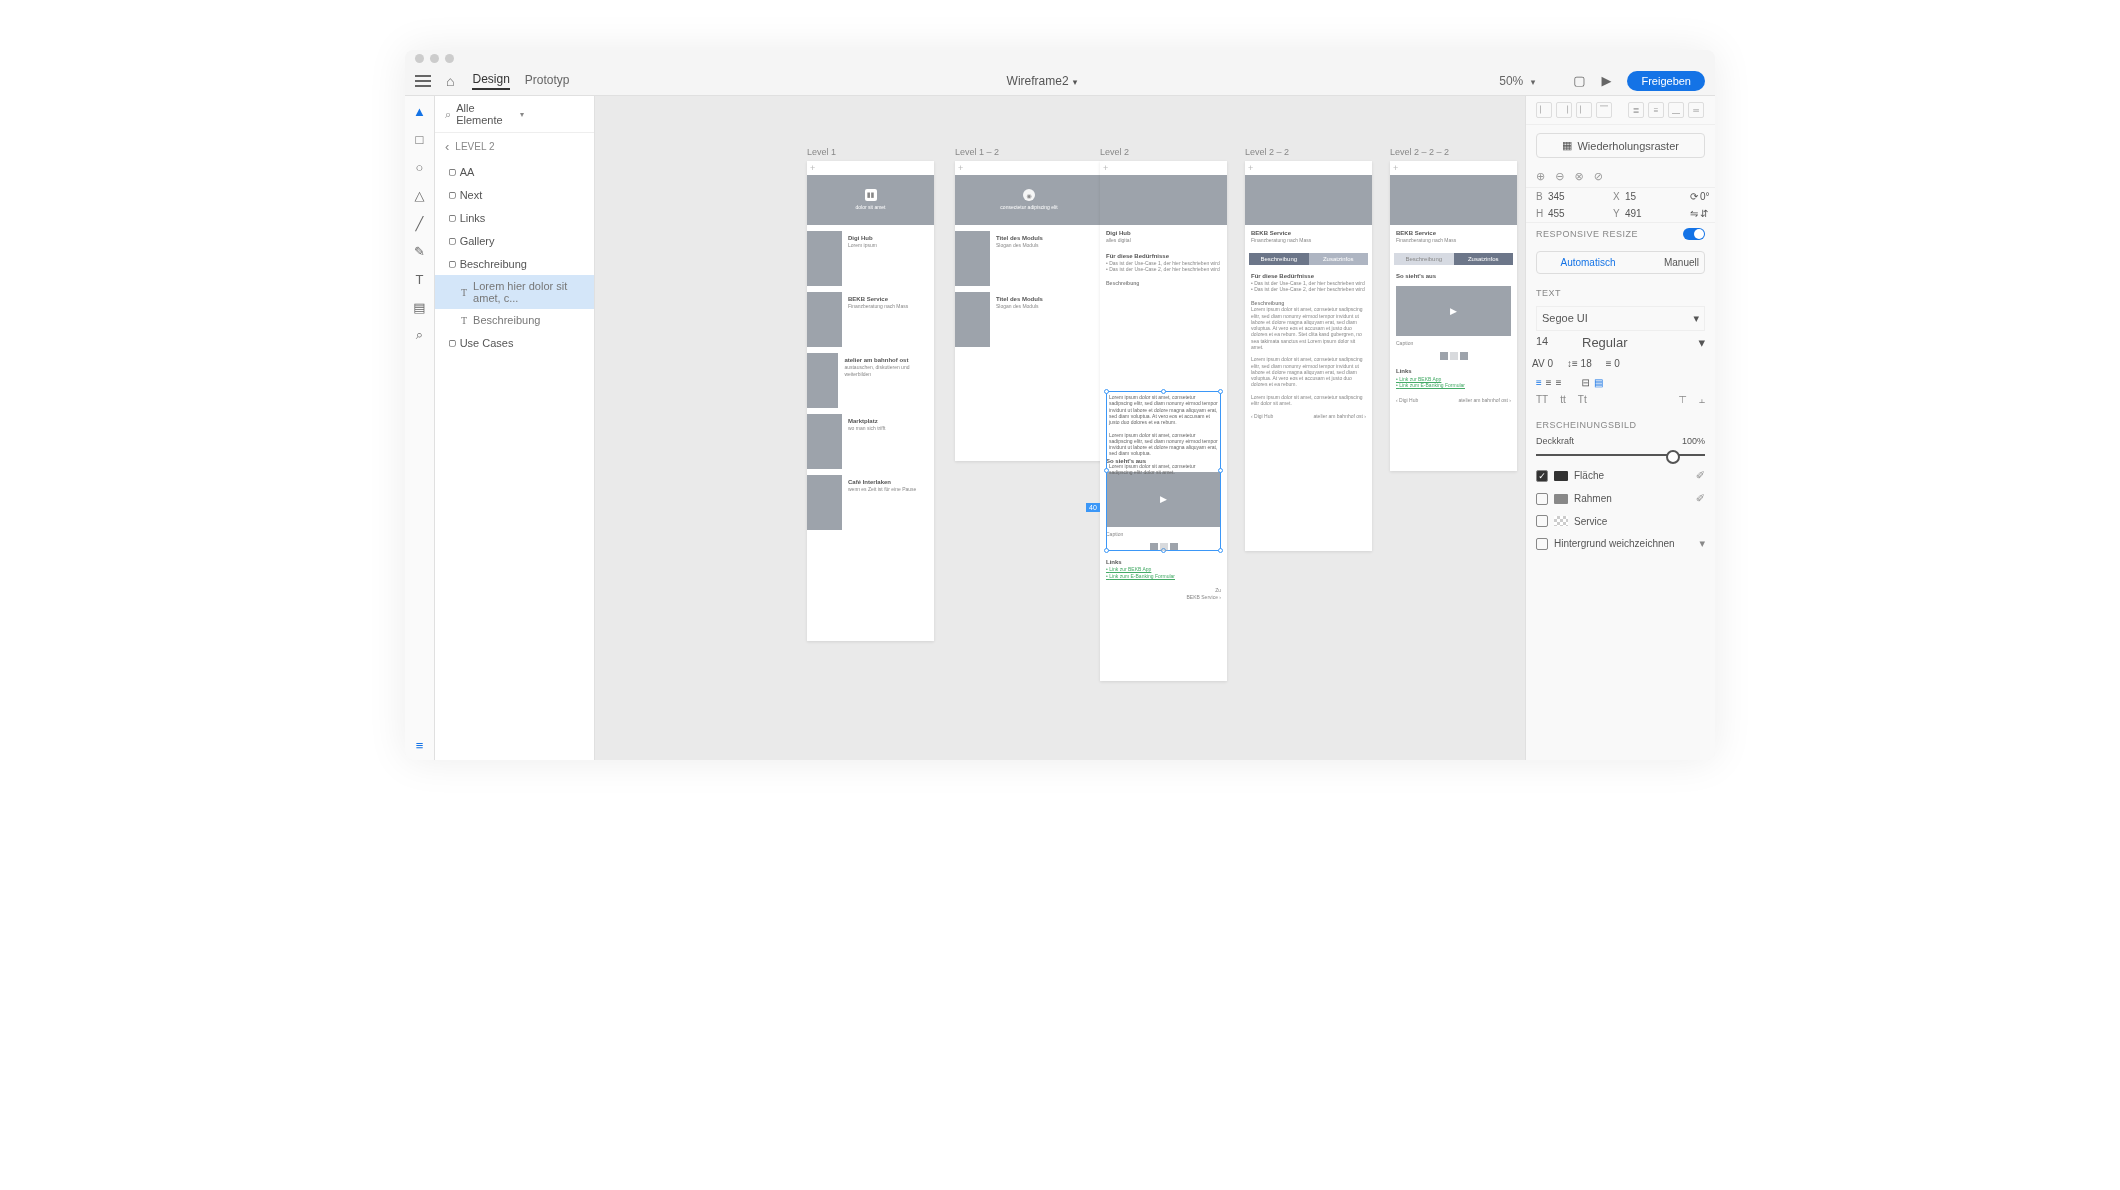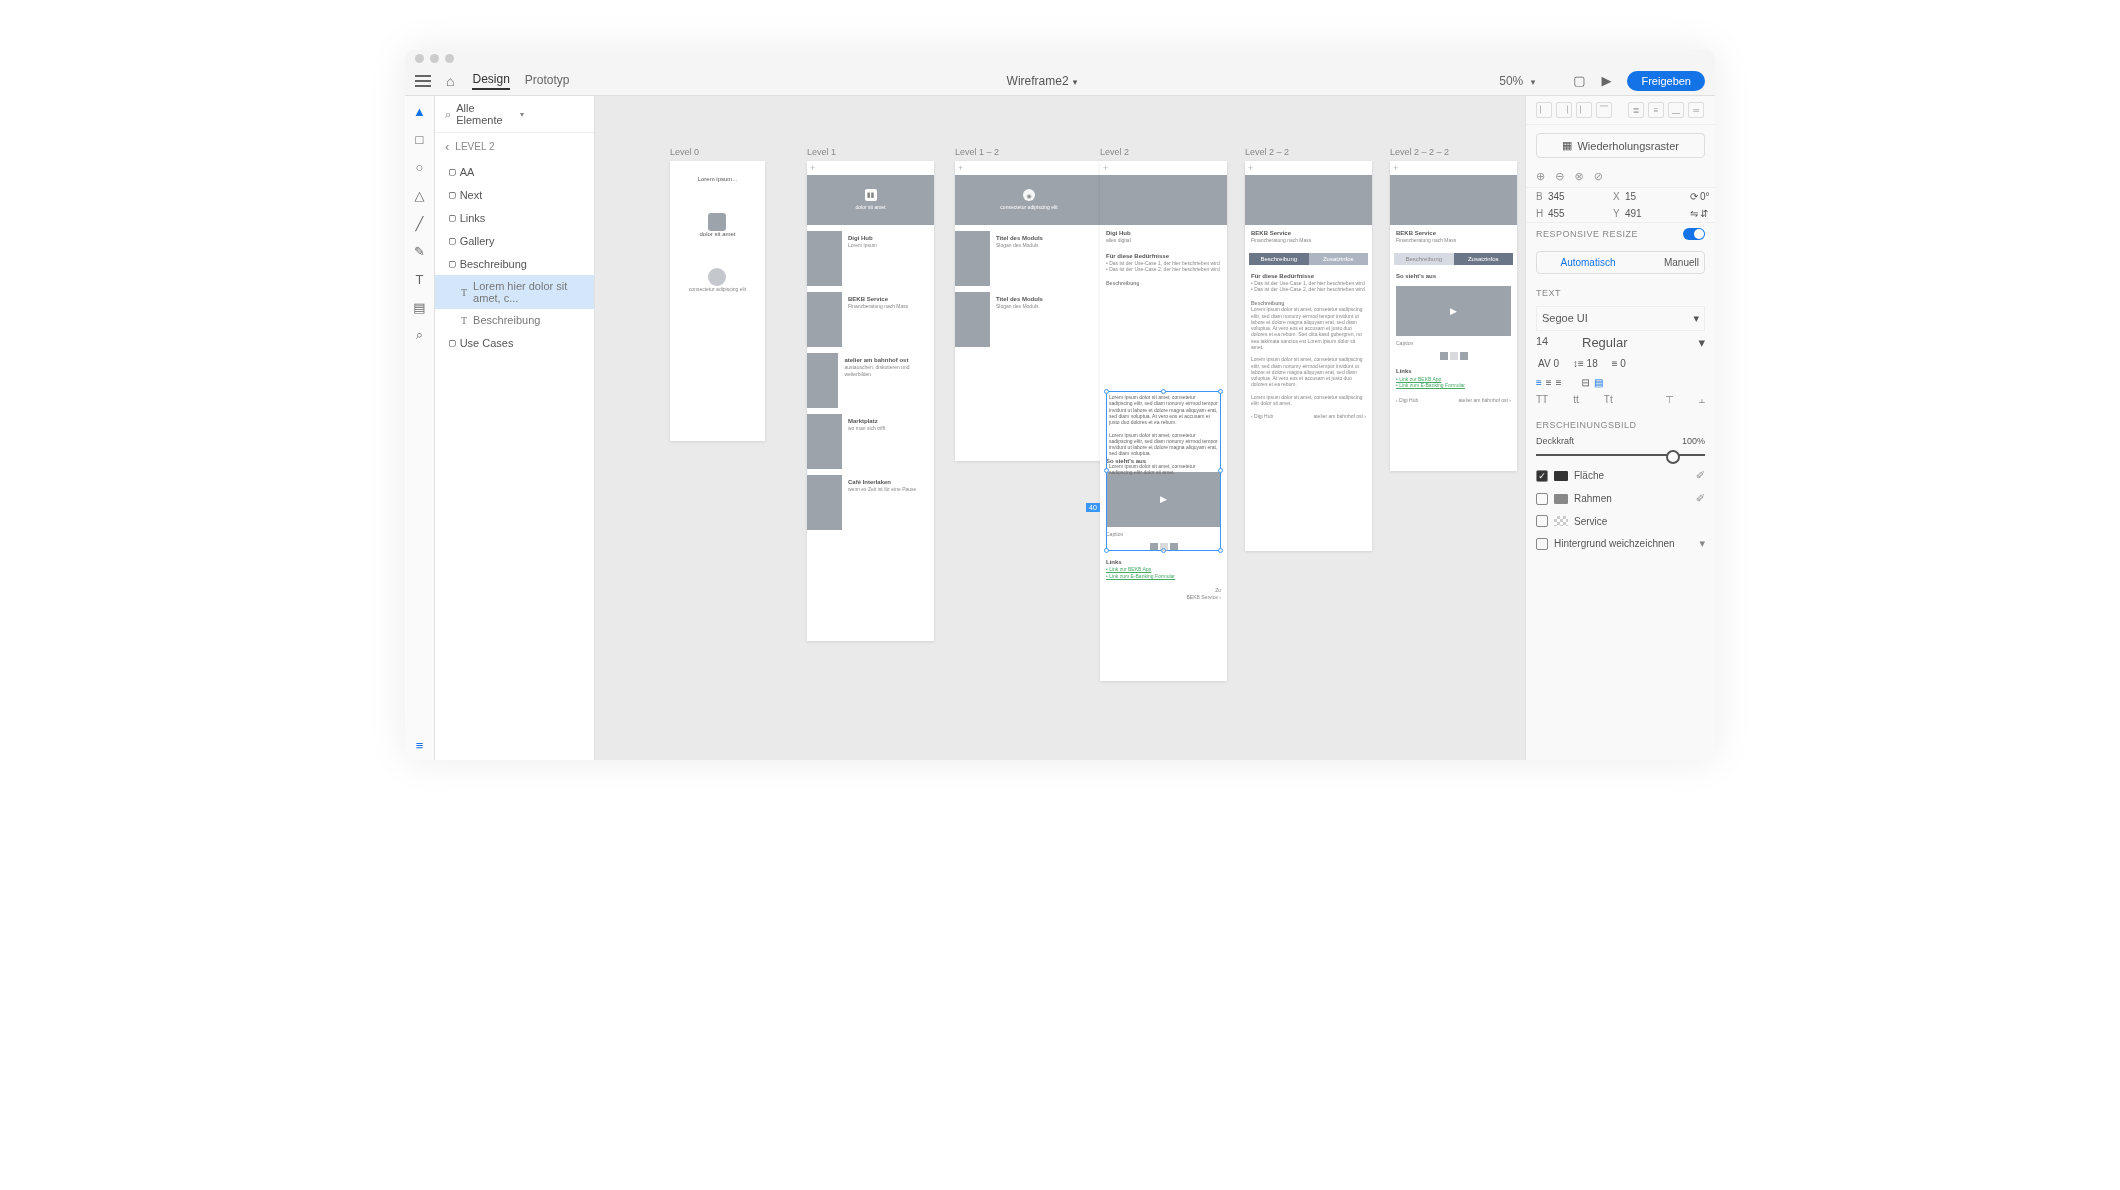--- a/index.html
+++ b/index.html
@@ -139,32 +139,20 @@
           <span>Beschreibung</span>
         </div>
       <div class="li">
           <span class="fold"></span>
           <span>Use Cases</span>
         </div>
     </div>
 
     <div class="canvas">
 
-      <div class="artboard" style="left:75px;top:65px;width:95px;height:280px;display:flex;flex-direction:column;align-items:center;padding:15px 5px;gap:30px">
-        <div class="ablabel">Level 0</div>
-        <div class="mictxt">Lorem ipsum...</div>
-        <div style="text-align:center">
-            <div class="grbox" style="width:18px;height:18px;border-radius:3px;margin:0 auto"></div>
-            <div class="mictxt">dolor sit amet</div>
-          </div>
-        <div style="text-align:center">
-            <div class="grbox" style="width:18px;height:18px;border-radius:50%;margin:0 auto;opacity:.6"></div>
-            <div class="tinytxt">consectetur adipiscing elit</div>
-          </div>
-      </div>
 
       <div class="artboard" style="left:212px;top:65px;width:127px;height:480px">
         <div class="ablabel">Level 1</div>
         <div class="ab-plus">+</div>
         <div class="ghdr tall" style="display:flex;flex-direction:column;align-items:center;justify-content:center">
             <div style="width:12px;height:12px;background:#fff;border-radius:2px;display:flex;align-items:center;justify-content:center;font-size:7px;color:#888">▮▮</div>
             <div class="tinytxt" style="color:#fff;margin-top:3px">dolor sit amet</div>
           </div>
         <div id="l1-items">
             <div style="display: flex; margin-top: 6px;">
@@ -406,34 +394,34 @@
           <span>Segoe UI</span>
           <span>▾</span>
         </div>
       <div style="display:flex;gap:6px;margin:0 10px">
         <div style="width:40px;font-size:11px">14</div>
         <div style="flex:1;display:flex;justify-content:space-between;font-size:13px">
             <span>Regular</span>
             <span>▾</span>
           </div>
       </div>
-      <div style="display:flex;gap:14px;margin:8px 12px;font-size:10px">
+      <div style="display:flex;gap:14px;margin:8px 6px;font-size:10px">
         <div><span>AV</span> <span>0</span></div>
         <div><span>↕≡</span> <span>18</span></div>
         <div><span>≡</span> <span>0</span></div>
       </div>
       <div style="display:flex;gap:4px;margin:6px 10px">
         <div class="ai" style="border-color:#1473e6;color:#1473e6">≡</div>
         <div class="ai">≡</div>
         <div class="ai">≡</div>
         <div style="width:12px"></div>
         <div class="ai">⊟</div>
         <div class="ai" style="border-color:#1473e6;color:#1473e6">▤</div>
       </div>
-      <div style="display:flex;gap:25px;margin:6px 10px;font-size:10px;color:#888">
+      <div style="display:flex;gap:12px;margin:6px 10px;font-size:10px;color:#888">
         <span>TT</span>
           <span>tt</span>
           <span>Tt</span>
         <span style="margin-left:auto">⊤</span>
           <span>⫠</span>
       </div>
       <div class="r-sec">ERSCHEINUNGSBILD</div>
       <div style="margin:2px 10px">
         <div style="display:flex;justify-content:space-between;font-size:9px">
             <span>Deckkraft</span>

